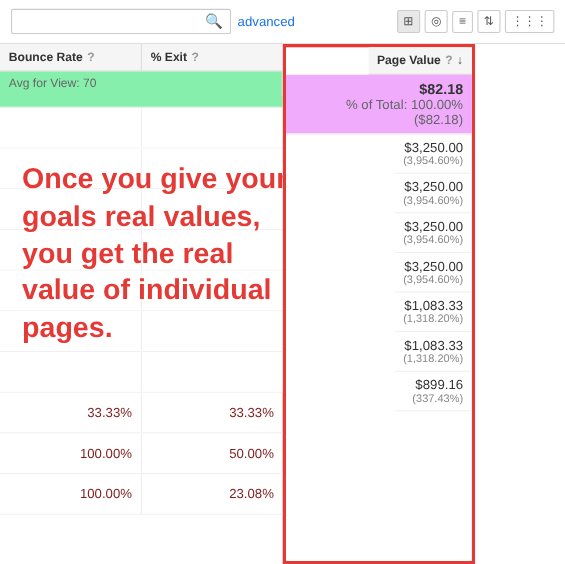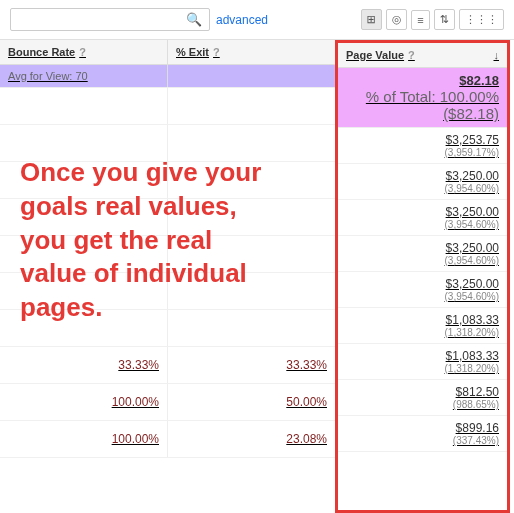--- a/index.html
+++ b/index.html
@@ -65,40 +65,40 @@
       font-size: 11px;
       color: #555;
     }
     .toolbar-icon-btn.active {
       background: #e8e8e8;
     }
 
     
     .table-container {
       display: flex;
-      width: 510px;
+      width: 432px;
       height: 473px;
       overflow: hidden;
-      text-decoration: underline;
     }
 
     
     .left-cols {
       flex: 1;
       overflow: hidden;
       position: relative;
     }
 
     
     .right-col {
       width: 175px;
       border: 3px solid #e53935;
       flex-shrink: 0;
       display: flex;
       flex-direction: column;
+      align-items: flex-end;
     }
 
     
     .table-header {
       display: flex;
       background: #f5f5f5;
       border-bottom: 1px solid #ddd;
     }
     .col-header {
       padding: 6px 8px;
@@ -141,30 +141,31 @@
       background: #f0abfc;
       font-size: 11px;
     }
     .summary-value {
       font-size: 13px;
       font-weight: bold;
       color: #333;
       text-align: right;
     }
     .summary-sub {
-      font-size: 15px;
+      font-size: 12px;
       color: #666;
       text-align: right;
     }
 
     
     .left-summary {
       display: flex;
       border-bottom: 1px solid #eee;
-      background: #c4b5fd;
+      background: #86efac;
+      flex-direction: column;
     }
     .left-summary-cell {
       flex: 1;
       padding: 5px 8px;
       border-right: 1px solid #ddd;
       font-size: 11px;
       color: #666;
     }
     .left-summary-cell:last-child { border-right: none; }
     .data-row {
@@ -209,21 +210,21 @@
       font-weight: 500;
     }
     .right-sub-val {
       font-size: 10px;
       color: #888;
     }
 
     
     .overlay-text {
       position: absolute;
-      top: 68px;
+      top: 48px;
       left: 20px;
       width: 260px;
       font-size: 26px;
       font-weight: bold;
       color: #e53935;
       line-height: 1.3;
       pointer-events: none;
     }
 
     
@@ -327,24 +328,20 @@
       <span class="sort-icon" style="margin-left:auto">↓</span>
     </div>
 
     <div class="summary-row">
       <div class="summary-value">$82.18</div>
       <div class="summary-sub">% of Total: 100.00% ($82.18)</div>
     </div>
 
     <div class="right-data-rows">
       <div class="right-data-row">
-        <span class="right-main-val">$3,253.75</span>
-        <span class="right-sub-val">(3,959.17%)</span>
-      </div>
-      <div class="right-data-row">
         <span class="right-main-val">$3,250.00</span>
         <span class="right-sub-val">(3,954.60%)</span>
       </div>
       <div class="right-data-row">
         <span class="right-main-val">$3,250.00</span>
         <span class="right-sub-val">(3,954.60%)</span>
       </div>
       <div class="right-data-row">
         <span class="right-main-val">$3,250.00</span>
         <span class="right-sub-val">(3,954.60%)</span>
@@ -355,23 +352,19 @@
       </div>
       <div class="right-data-row">
         <span class="right-main-val">$1,083.33</span>
         <span class="right-sub-val">(1,318.20%)</span>
       </div>
       <div class="right-data-row">
         <span class="right-main-val">$1,083.33</span>
         <span class="right-sub-val">(1,318.20%)</span>
       </div>
       <div class="right-data-row">
-        <span class="right-main-val">$812.50</span>
-        <span class="right-sub-val">(988.65%)</span>
-      </div>
-      <div class="right-data-row">
         <span class="right-main-val">$899.16</span>
         <span class="right-sub-val">(337.43%)</span>
       </div>
     </div>
   </div>
 
 </div>
 
 </body></html>

